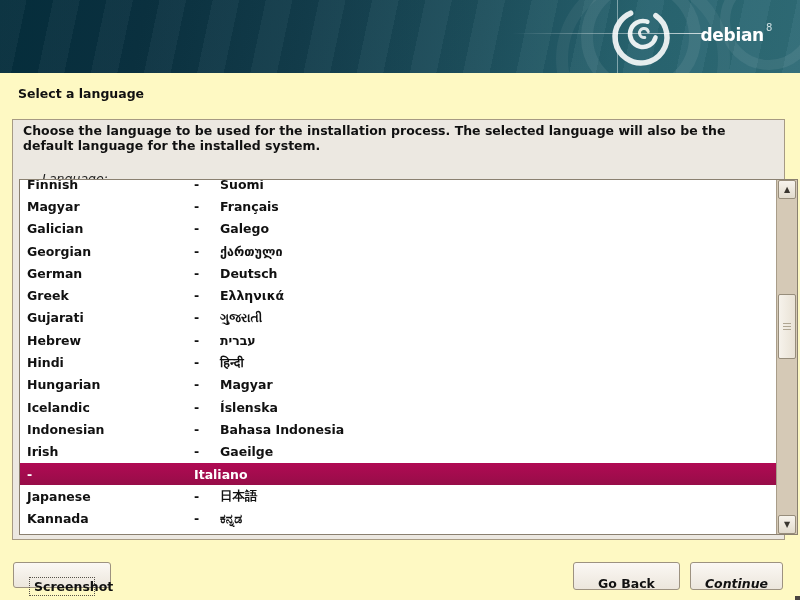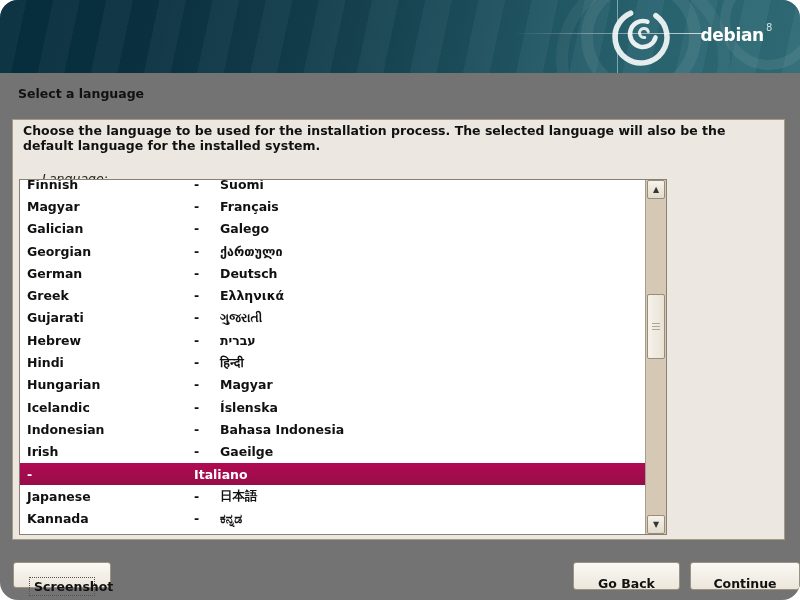--- a/index.html
+++ b/index.html
@@ -1,21 +1,20 @@
 <!DOCTYPE html>
 <html><head>
 <meta charset="utf-8">
 <style>
   html,body{margin:0;padding:0;}
   .screen{
     position:relative;width:800px;height:600px;overflow:hidden;
-    background:#737373;
+    background:#fef9c3;
     font-family:"DejaVu Sans","Liberation Sans",sans-serif;
     color:#111;
-    border-radius:18px;
   }
   
   .banner{
     position:absolute;left:0;top:0;width:800px;height:73px;
     background:linear-gradient(102deg,#052e3c 0%,#0a3140 18%,#123c4b 38%,#1d4f5c 60%,#286470 80%,#2f6b76 100%);
     overflow:hidden;
   }
   .banner::before{
     content:"";position:absolute;inset:0;
     background:repeating-linear-gradient(102deg,rgba(255,255,255,.035) 0 26px,rgba(0,0,0,.025) 26px 52px);
@@ -36,21 +35,21 @@
   .page-title{position:absolute;left:18px;top:86px;margin:0;
         font-size:12.5px;font-weight:bold;color:#111;}
   
   .frame{position:absolute;left:12px;top:119px;width:773px;height:421px;
         border:1px solid #a69a84;background:#ece8e1;box-sizing:border-box;}
   .desc{position:absolute;left:10px;top:4px;width:748px;margin:0;
         font-size:12.5px;font-weight:bold;line-height:14.5px;color:#111;}
   .lang-label{position:absolute;left:14px;top:36px;margin:15px;
         font-size:12.5px;font-style:italic;color:#222;}
   
-  .listbox{position:absolute;left:6px;top:59px;width:648px;height:356px;
+  .listbox{position:absolute;left:6px;top:59px;width:779px;height:356px;
         background:#fff;border:1px solid #8a8070;box-sizing:border-box;overflow:hidden;}
   .rows{position:absolute;left:0;top:0;right:21px;bottom:0;overflow:hidden;}
   .rows-inner{margin-top:-7px;}
   .row{height:22.3px;display:grid;grid-template-columns:167px 26px 1fr;
         align-items:center;padding-left:7px;
         font-size:12.5px;font-weight:bold;color:#111;}
   .row.selected{background:linear-gradient(#b00a53,#970d48);color:#fff;}
   
   .scrollbar{position:absolute;top:0;right:0;width:21px;height:100%;
         background:#d5c9b6;border-left:1px solid #a99d89;box-sizing:border-box;}
@@ -69,21 +68,21 @@
   
   .btn{position:absolute;height:24px;box-sizing:border-box;
         background:linear-gradient(#fbf8f4,#ece6dc);
         border:1px solid #9d9280;border-radius:3px;
         font-family:inherit;font-size:12.5px;font-weight:bold;color:#111;
         padding:13px 10px;cursor:default;}
   .btn.screenshot{left:13px;top:562px;width:98px;padding:12px;}
   .focus-ring{display:block;margin:2px 3px;border:1px dotted #57524a;
         padding:1px 4px;line-height:15px;}
   .btn.goback{left:573px;top:562px;width:107px;}
-  .btn.continue{left:690px;top:562px;width:110px;}
+  .btn.continue{left:690px;top:562px;width:93px;font-style:italic;}
   .corner-mark{position:absolute;right:0;bottom:0;width:5px;height:4px;background:#4a4440;}
 </style>
 </head>
 <body>
 
 <div class="screen">
 
   <header class="banner">
     <span class="big-circle"></span>
     <span class="corner-circle"></span>

